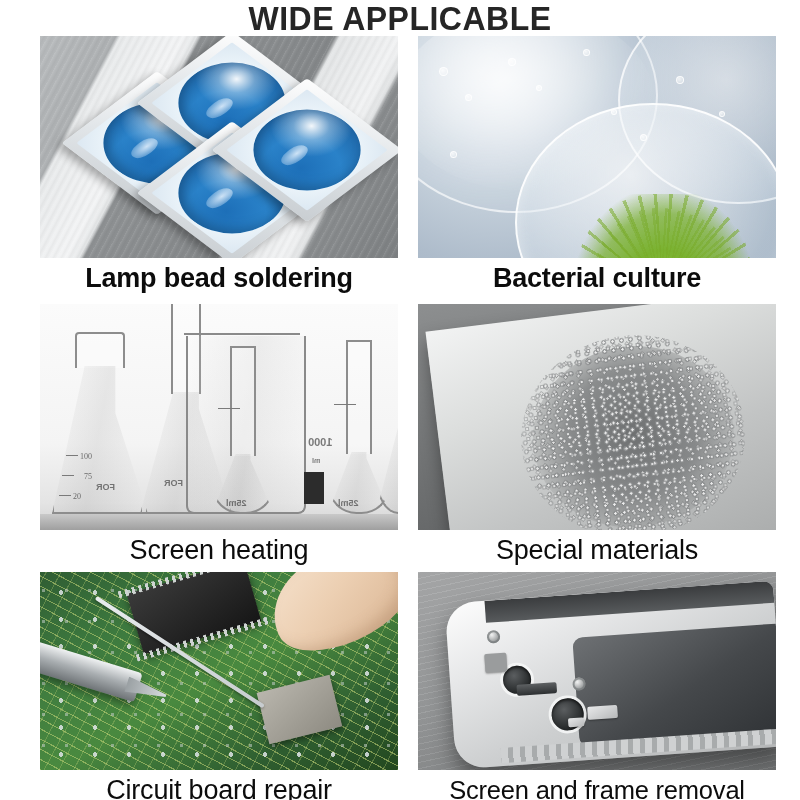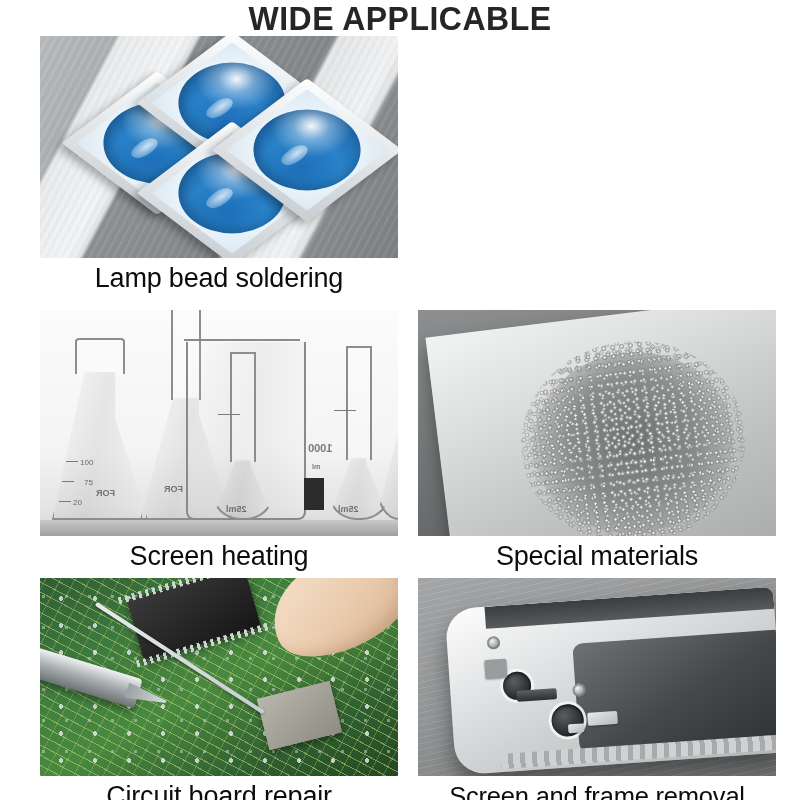--- a/index.html
+++ b/index.html
@@ -42,21 +42,21 @@
     text-align:center;
     color:#0c0c0c;
     font-size:27px;
     line-height:40px;
     height:40px;
     letter-spacing:-0.2px;
     white-space:nowrap;
     font-family:"Liberation Sans","DejaVu Sans",sans-serif;
   }
   .cap-long{font-size:25.5px;}
-  .row.r1{margin-bottom:12px;}
+  .row.r1{margin-bottom:6px;font-weight:bold;}
   .row.r2{margin-bottom:2px;}
 
   
   .p-led{
     background:
       linear-gradient(118deg,
         #b9bcbe 0%, #aeb1b3 16%,
         #e9ebec 17%, #f3f4f5 30%, #e6e8e9 33%,
         #8f9294 34%, #85888a 62%,
         #e4e6e7 63%, #f2f3f4 76%, #dfe1e2 79%,
@@ -165,21 +165,21 @@
     background:rgba(255,255,255,0.25);
   }
   .beaker{
     width:116px;height:176px;
     border:2px solid #8a8a8a;border-top:none;
     border-radius:0 0 8px 8px;
     background:linear-gradient(100deg, rgba(255,255,255,0.10), rgba(150,150,150,0.13) 50%, rgba(255,255,255,0.10));
   }
   .beaker .lip{position:absolute;left:-2px;top:-3px;width:116px;height:8px;
     border-top:2px solid #8a8a8a;}
-  .tick{position:absolute;color:#6a6a6a;font-size:8px;font-family:Liberation Sans, sans-serif;text-align:right;}
+  .tick{position:absolute;color:#6a6a6a;font-size:8px;font-family:Liberation Serif, serif;text-align:right;}
   .tickline{position:absolute;background:#7a7a7a;height:1px;}
   .label-blur{position:absolute;color:#4a4a4a;font-size:9px;font-weight:bold;
     transform:scaleX(-1);opacity:0.72;white-space:nowrap;font-family:"Liberation Sans",sans-serif;}
   .blackbox{position:absolute;background:#2c2c2c;}
 
   
   .p-pellet{background:linear-gradient(168deg,#8d8f90 0%,#787a7b 38%,#6d6f70 62%,#5d5f60 100%);}
   .plate{
     position:absolute;left:6%;top:2%;width:100%;height:108%;
     background:linear-gradient(162deg,#f2f3f3 0%,#dcdedd 30%,#c2c4c4 62%,#a9abab 100%);
@@ -338,20 +338,41 @@
               <b></b>
             </div>
           <div class="bead bead4">
               <i></i>
               <b></b>
             </div>
         </div>
         <div class="caption">Lamp bead soldering</div>
       </div>
 
+      <div class="cell">
+        <div class="photo p-petri">
+          <div class="dishA"></div>
+          <div class="dishB"></div>
+          <div class="sheen"></div>
+          <div class="dishC">
+            <div class="algae"></div>
+          </div>
+          <div class="bub" style="left:6%;top:14%;width:7px;height:7px;"></div>
+          <div class="bub" style="left:13%;top:26%;width:5px;height:5px;"></div>
+          <div class="bub" style="left:25%;top:10%;width:6px;height:6px;"></div>
+          <div class="bub" style="left:33%;top:22%;width:4px;height:4px;"></div>
+          <div class="bub" style="left:9%;top:52%;width:5px;height:5px;"></div>
+          <div class="bub" style="left:46%;top:6%;width:5px;height:5px;"></div>
+          <div class="bub" style="left:72%;top:18%;width:6px;height:6px;"></div>
+          <div class="bub" style="left:84%;top:34%;width:4px;height:4px;"></div>
+          <div class="bub" style="left:62%;top:44%;width:5px;height:5px;"></div>
+          <div class="bub" style="left:54%;top:33%;width:4px;height:4px;"></div>
+        </div>
+        <div class="caption">Bacterial culture</div>
+      </div>
     </div>
 
     <div class="row r2">
 
       <div class="cell">
         <div class="photo p-glass">
           <div class="shelf"></div>
 
           <div class="gw" style="left:12px;">
             <div class="flask-neck" style="width:46px;height:34px;top:-34px;border-radius:4px 4px 0 0;"></div>

